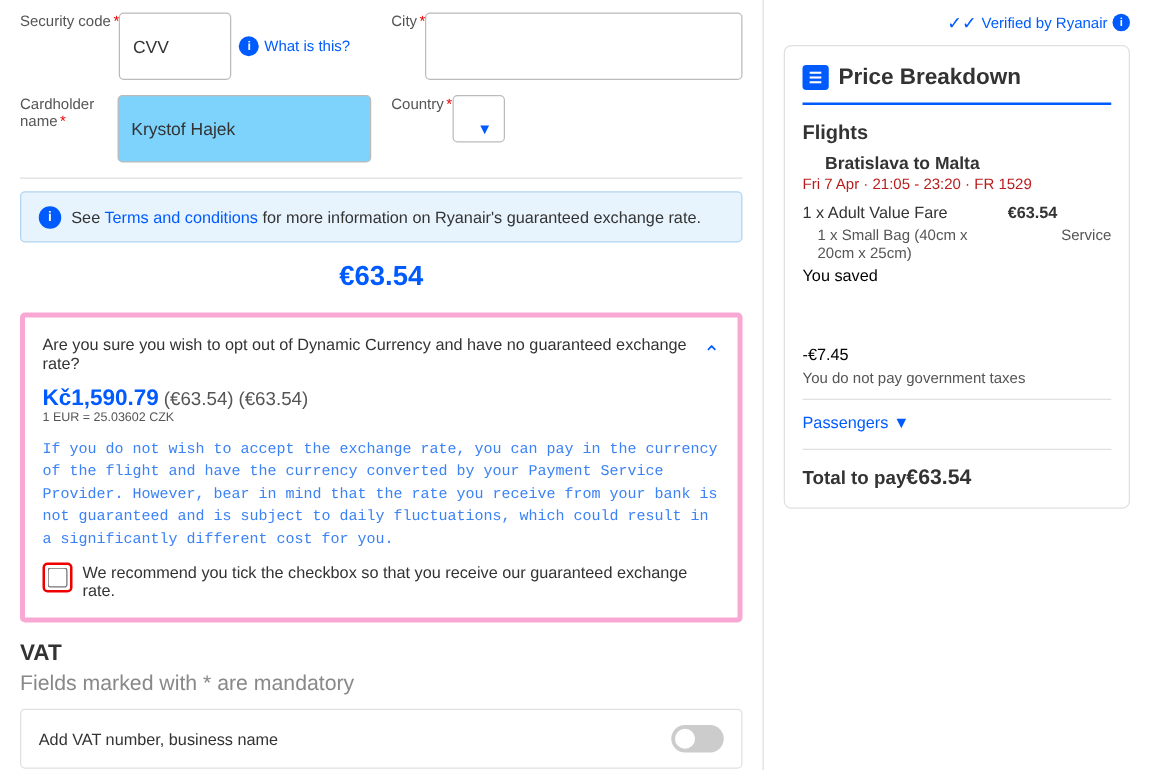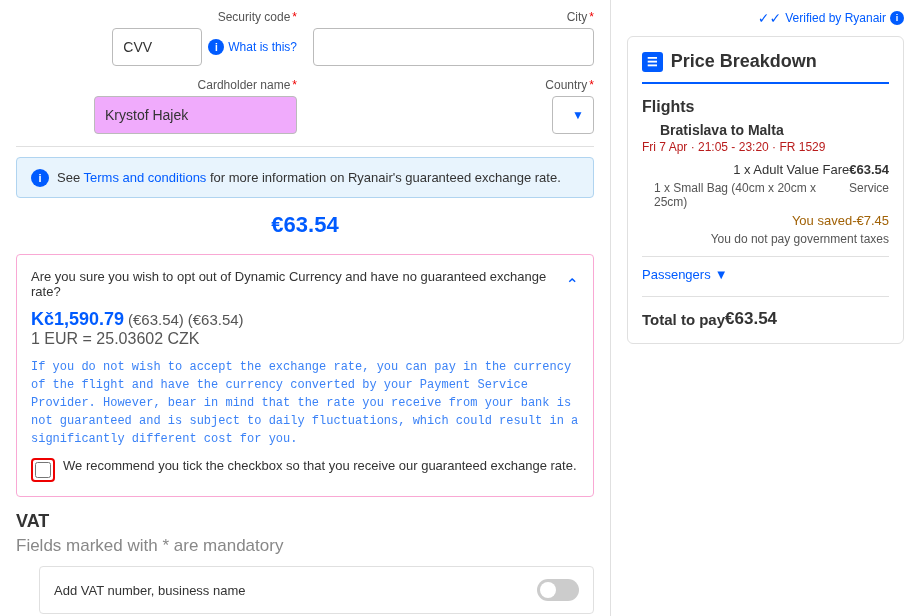--- a/index.html
+++ b/index.html
@@ -3,81 +3,81 @@
   <meta charset="utf-8">
   <style>
     * { box-sizing: border-box; margin: 0; padding: 0; }
     body { font-family: Arial, sans-serif; font-size: 14px; background: #f5f5f5; color: #333; }
     .layout { display: flex; width: 920px; min-height: 616px; }
     .main { flex: 1; padding: 10px 16px 10px 16px; background: #fff; }
     .sidebar { width: 310px; background: #fff; border-left: 1px solid #e0e0e0; padding: 10px 16px; }
 
     
     .form-row { display: flex; gap: 16px; margin-bottom: 12px; }
-    .form-group { display: flex; flex-direction: column; flex: 1; align-items: flex-end; }
+    .form-group { display: flex; flex: 1; }
     .form-label { font-size: 12px; color: #555; margin-bottom: 4px; }
     .form-label span.req { color: #e00; margin-left: 2px; }
-    .form-input { border: 1px solid #bbb; border-radius: 4px; padding: 8px 10px; font-size: 14px; color: #333; height: 38px; }
-    .form-input.filled { background: #f0abfc; }
+    .form-input { border: 1px solid #bbb; border-radius: 4px; padding: 8px 10px; font-size: 14px; color: #333; height: 54px; }
+    .form-input.filled { background: #7dd3fc; }
     .input-with-info { display: flex; align-items: center; gap: 6px; }
     .input-with-info .form-input { flex: 1; }
     .info-link { display: flex; align-items: center; gap: 4px; color: #005bff; font-size: 12px; white-space: nowrap; cursor: pointer; text-decoration: none; }
     .info-icon { display: inline-flex; align-items: center; justify-content: center; width: 16px; height: 16px; background: #005bff; color: #fff; border-radius: 50%; font-size: 10px; font-weight: bold; flex-shrink: 0; }
     .select-wrap { position: relative; }
     .select-wrap select { appearance: none; -webkit-appearance: none; width: 100%; border: 1px solid #bbb; border-radius: 4px; padding: 8px 30px 8px 10px; font-size: 14px; color: #333; height: 38px; background: #fff; cursor: pointer; }
     .select-arrow { position: absolute; right: 10px; top: 50%; transform: translateY(-50%); color: #005bff; font-size: 12px; pointer-events: none; }
     .divider { border: none; border-top: 1px solid #e0e0e0; margin: 10px 0; }
 
     
     .info-banner { background: #e8f4fd; border: 1px solid #b0d4f0; border-radius: 4px; padding: 10px 14px; display: flex; align-items: center; gap: 8px; margin-bottom: 14px; font-size: 13px; }
     .info-banner .info-icon2 { color: #005bff; font-size: 15px; flex-shrink: 0; }
     .info-banner a { color: #005bff; text-decoration: none; }
     .price-center { text-align: center; font-size: 22px; font-weight: bold; color: #005bff; margin: 10px 0 16px 0; }
 
     
-    .currency-section { border: 1px solid #f9a8d4; border-radius: 4px; padding: 14px; margin-bottom: 14px; }
+    .currency-section { border: 4px solid #f9a8d4; border-radius: 4px; padding: 14px; margin-bottom: 14px; }
     .currency-header { display: flex; justify-content: space-between; align-items: center; margin-bottom: 10px; }
     .currency-question { font-size: 13px; color: #333; flex: 1; margin-right: 10px; }
     .chevron-up { color: #005bff; font-size: 16px; cursor: pointer; }
     .currency-amount { text-align: left; margin-bottom: 6px; }
     .currency-amount .big { font-size: 18px; font-weight: bold; color: #005bff; }
-    .currency-amount .sub { font-size: 16px; color: #555; }
+    .currency-amount .sub { font-size: 10px; color: #555; }
     .currency-desc { font-size: 12px; color: #3b82f6; line-height: 1.5; margin: 10px 0; font-family: Liberation Mono, monospace; }
     .checkbox-row { display: flex; align-items: flex-start; gap: 8px; margin-top: 10px; }
     .checkbox-highlight { border: 2px solid #e00; border-radius: 4px; padding: 2px; display: inline-flex; }
     .checkbox-highlight input[type="checkbox"] { width: 16px; height: 16px; cursor: pointer; }
     .checkbox-label { font-size: 13px; color: #333; }
 
     
     .vat-section { margin-top: 10px; }
     .vat-title { font-size: 18px; font-weight: bold; color: #333; margin-bottom: 4px; }
     .vat-subtitle { font-size: 17px; color: #888; margin-bottom: 10px; }
-    .vat-row { display: flex; justify-content: space-between; align-items: center; border: 1px solid #e0e0e0; border-radius: 4px; padding: 12px 14px; margin-bottom: 10px; margin-left: 23px; }
+    .vat-row { display: flex; justify-content: space-between; align-items: center; border: 1px solid #e0e0e0; border-radius: 4px; padding: 12px 14px; margin-bottom: 10px; }
     .vat-row-label { font-size: 13px; color: #333; }
     
     .toggle { position: relative; display: inline-block; width: 42px; height: 22px; }
     .toggle input { opacity: 0; width: 0; height: 0; }
     .toggle-slider { position: absolute; cursor: pointer; top: 0; left: 0; right: 0; bottom: 0; background: #ccc; border-radius: 22px; transition: .3s; }
     .toggle-slider:before { position: absolute; content: ""; height: 16px; width: 16px; left: 3px; bottom: 3px; background: white; border-radius: 50%; transition: .3s; }
 
     
     .bottom-bar { display: flex; align-items: center; gap: 12px; padding: 10px 0; border-top: 1px solid #e0e0e0; margin-top: 8px; }
 
     
     .verified-bar { display: flex; justify-content: flex-end; align-items: center; gap: 4px; margin-bottom: 10px; font-size: 12px; color: #005bff; }
     .verified-check { color: #005bff; font-size: 14px; }
     .sidebar-card { border: 1px solid #e0e0e0; border-radius: 6px; padding: 14px; }
     .price-breakdown-header { display: flex; align-items: center; gap: 8px; font-size: 18px; font-weight: bold; color: #333; margin-bottom: 14px; padding-bottom: 10px; border-bottom: 2px solid #005bff; }
     .pb-icon { color: #fff; background: #005bff; padding: 3px 5px; border-radius: 3px; font-size: 12px; }
     .flights-title { font-size: 16px; font-weight: bold; margin-bottom: 6px; }
     .route { font-size: 14px; font-weight: bold; margin-bottom: 2px; padding-left: 18px; }
     .route-detail { font-size: 12px; color: #b91c1c; margin-bottom: 8px; }
-    .price-line { display: flex; justify-content: flex-end; font-size: 13px; margin-bottom: 4px; }
+    .price-line { display: flex; justify-content: flex-start; font-size: 13px; margin-bottom: 4px; gap: 48px; }
     .price-line.small { font-size: 12px; color: #555; }
-    .price-line.saved { color: #a16207; }
+    .price-line.saved { color: #000000; flex-direction: column; }
     .price-line.note { font-size: 12px; color: #555; }
     .passengers-toggle { display: flex; align-items: center; gap: 4px; color: #005bff; font-size: 13px; cursor: pointer; margin-top: 10px; padding-top: 10px; border-top: 1px solid #e0e0e0; }
     .total-row { display: flex; align-items: center; margin-top: 14px; padding-top: 12px; border-top: 1px solid #e0e0e0; font-size: 15px; font-weight: bold; }
   </style>
 </head>
 <body>
 
 <div class="layout">
 
   <div class="main">

